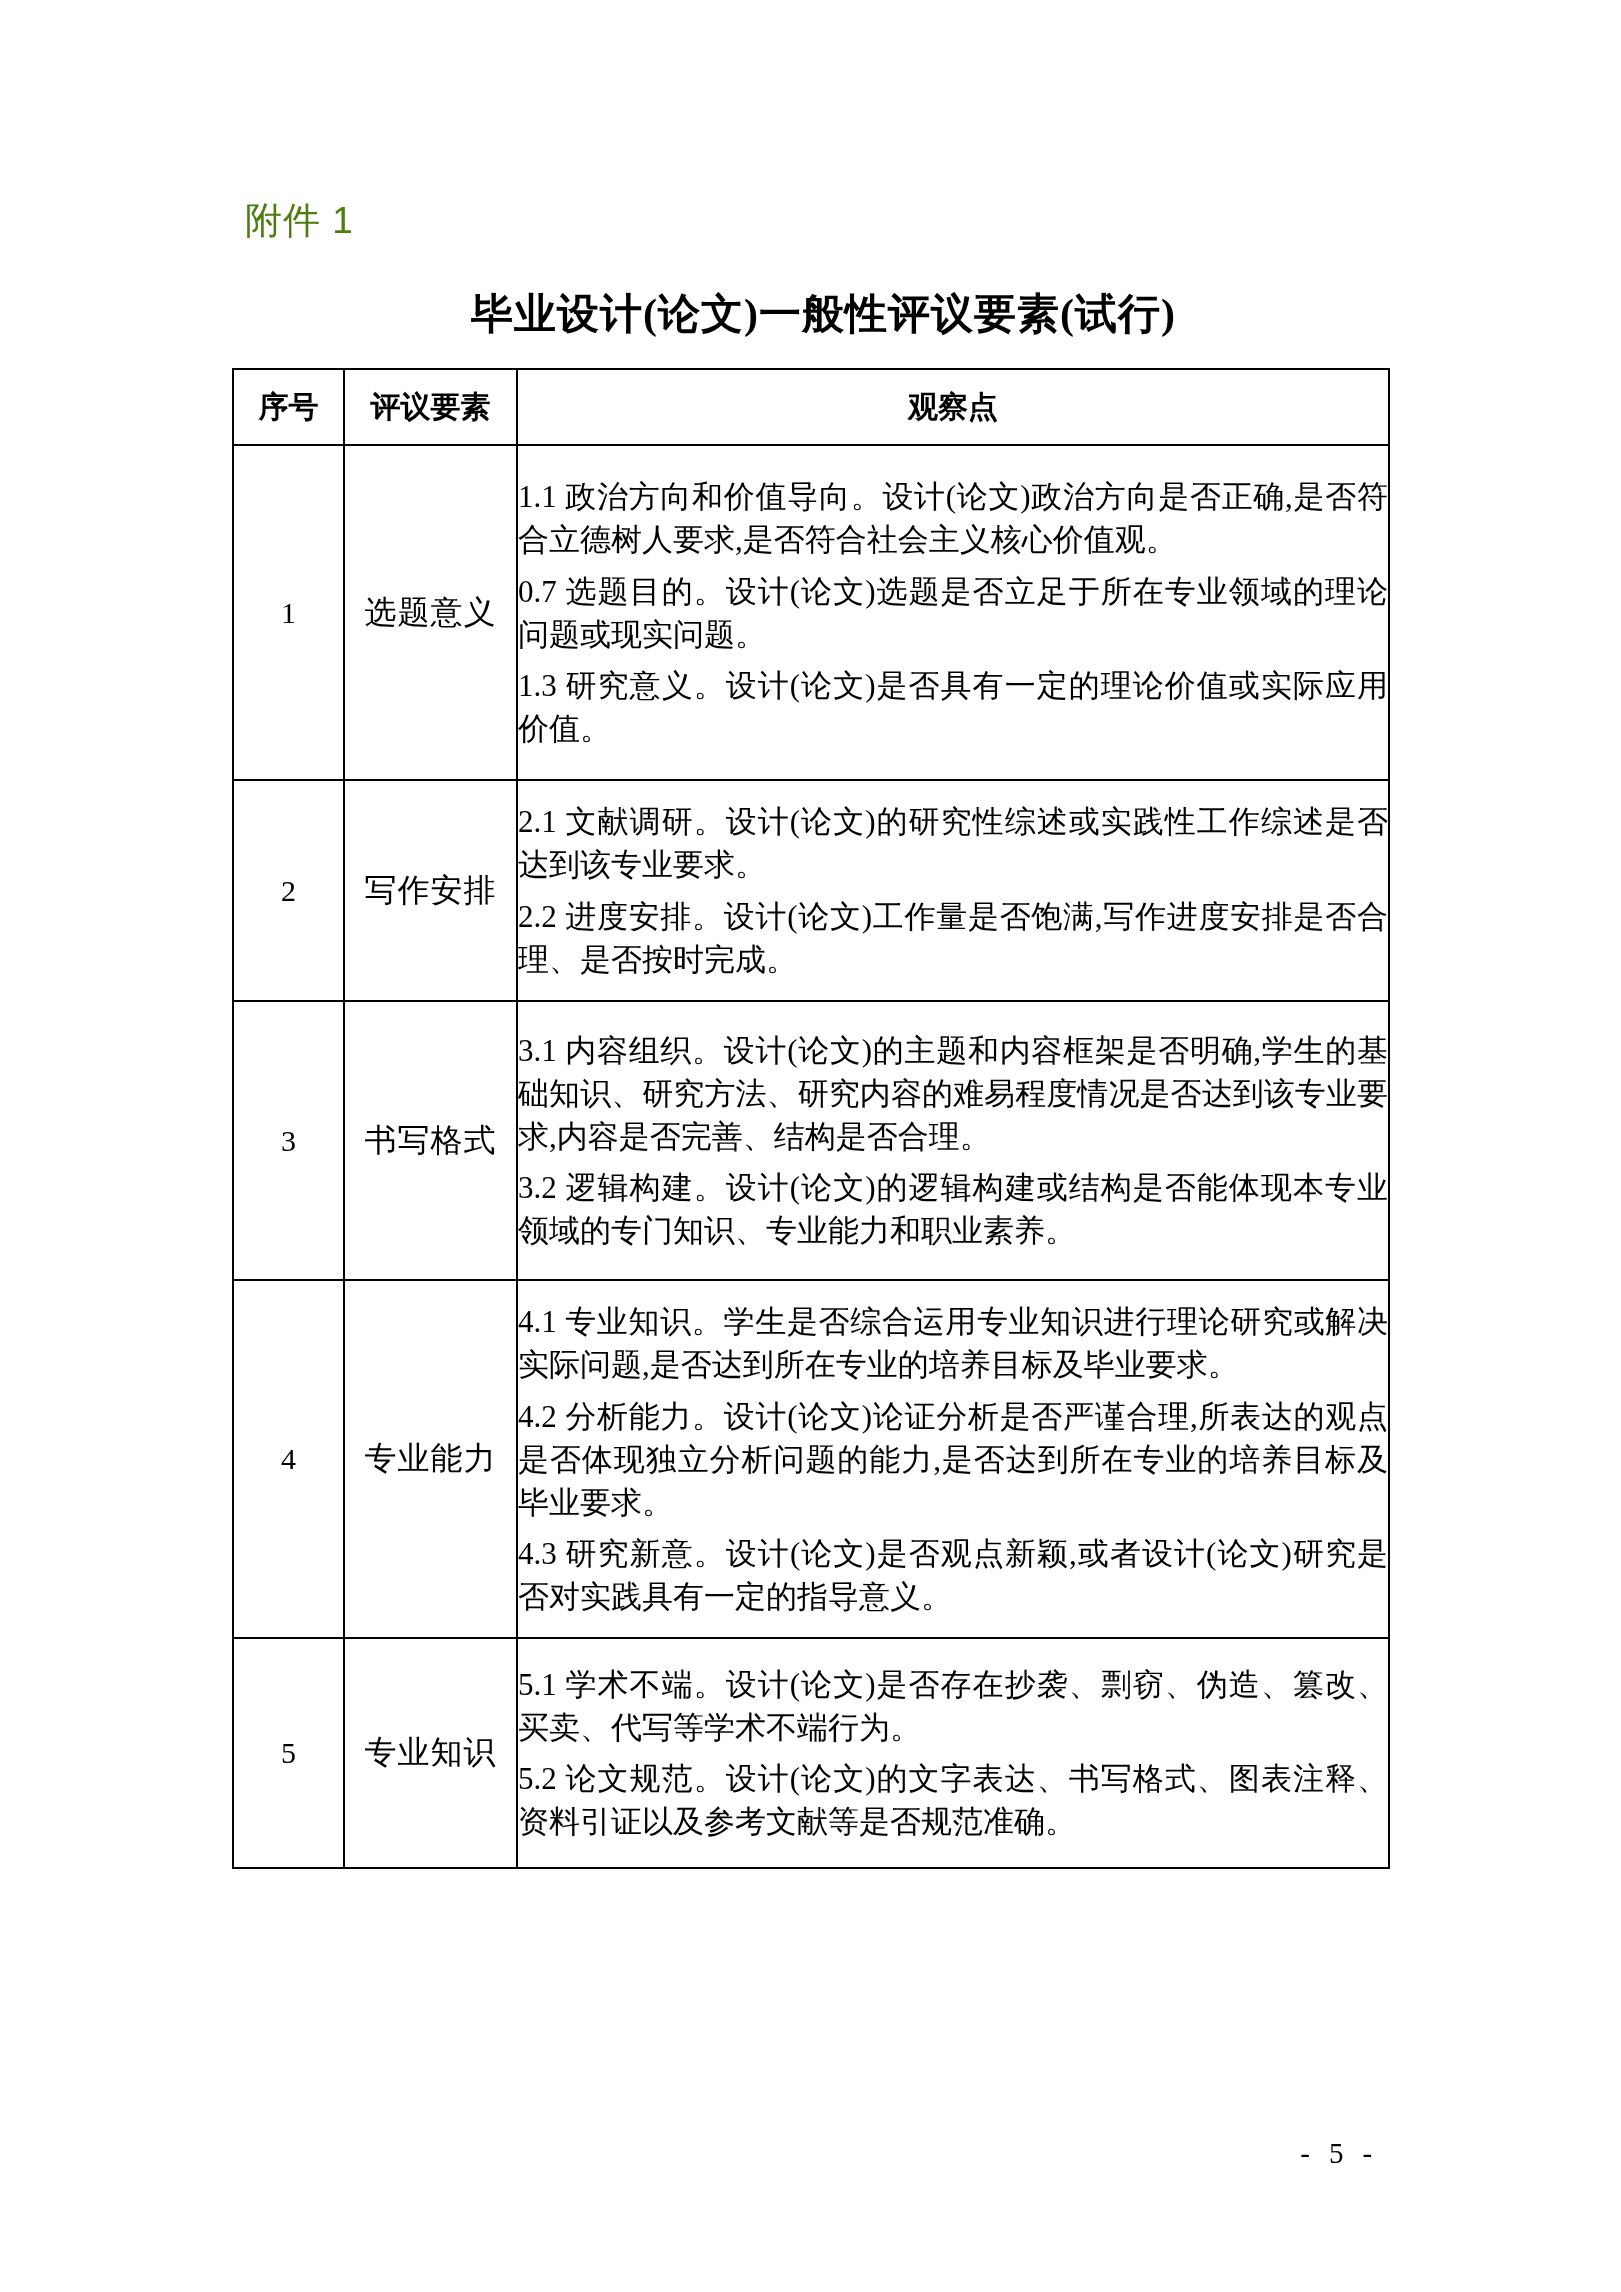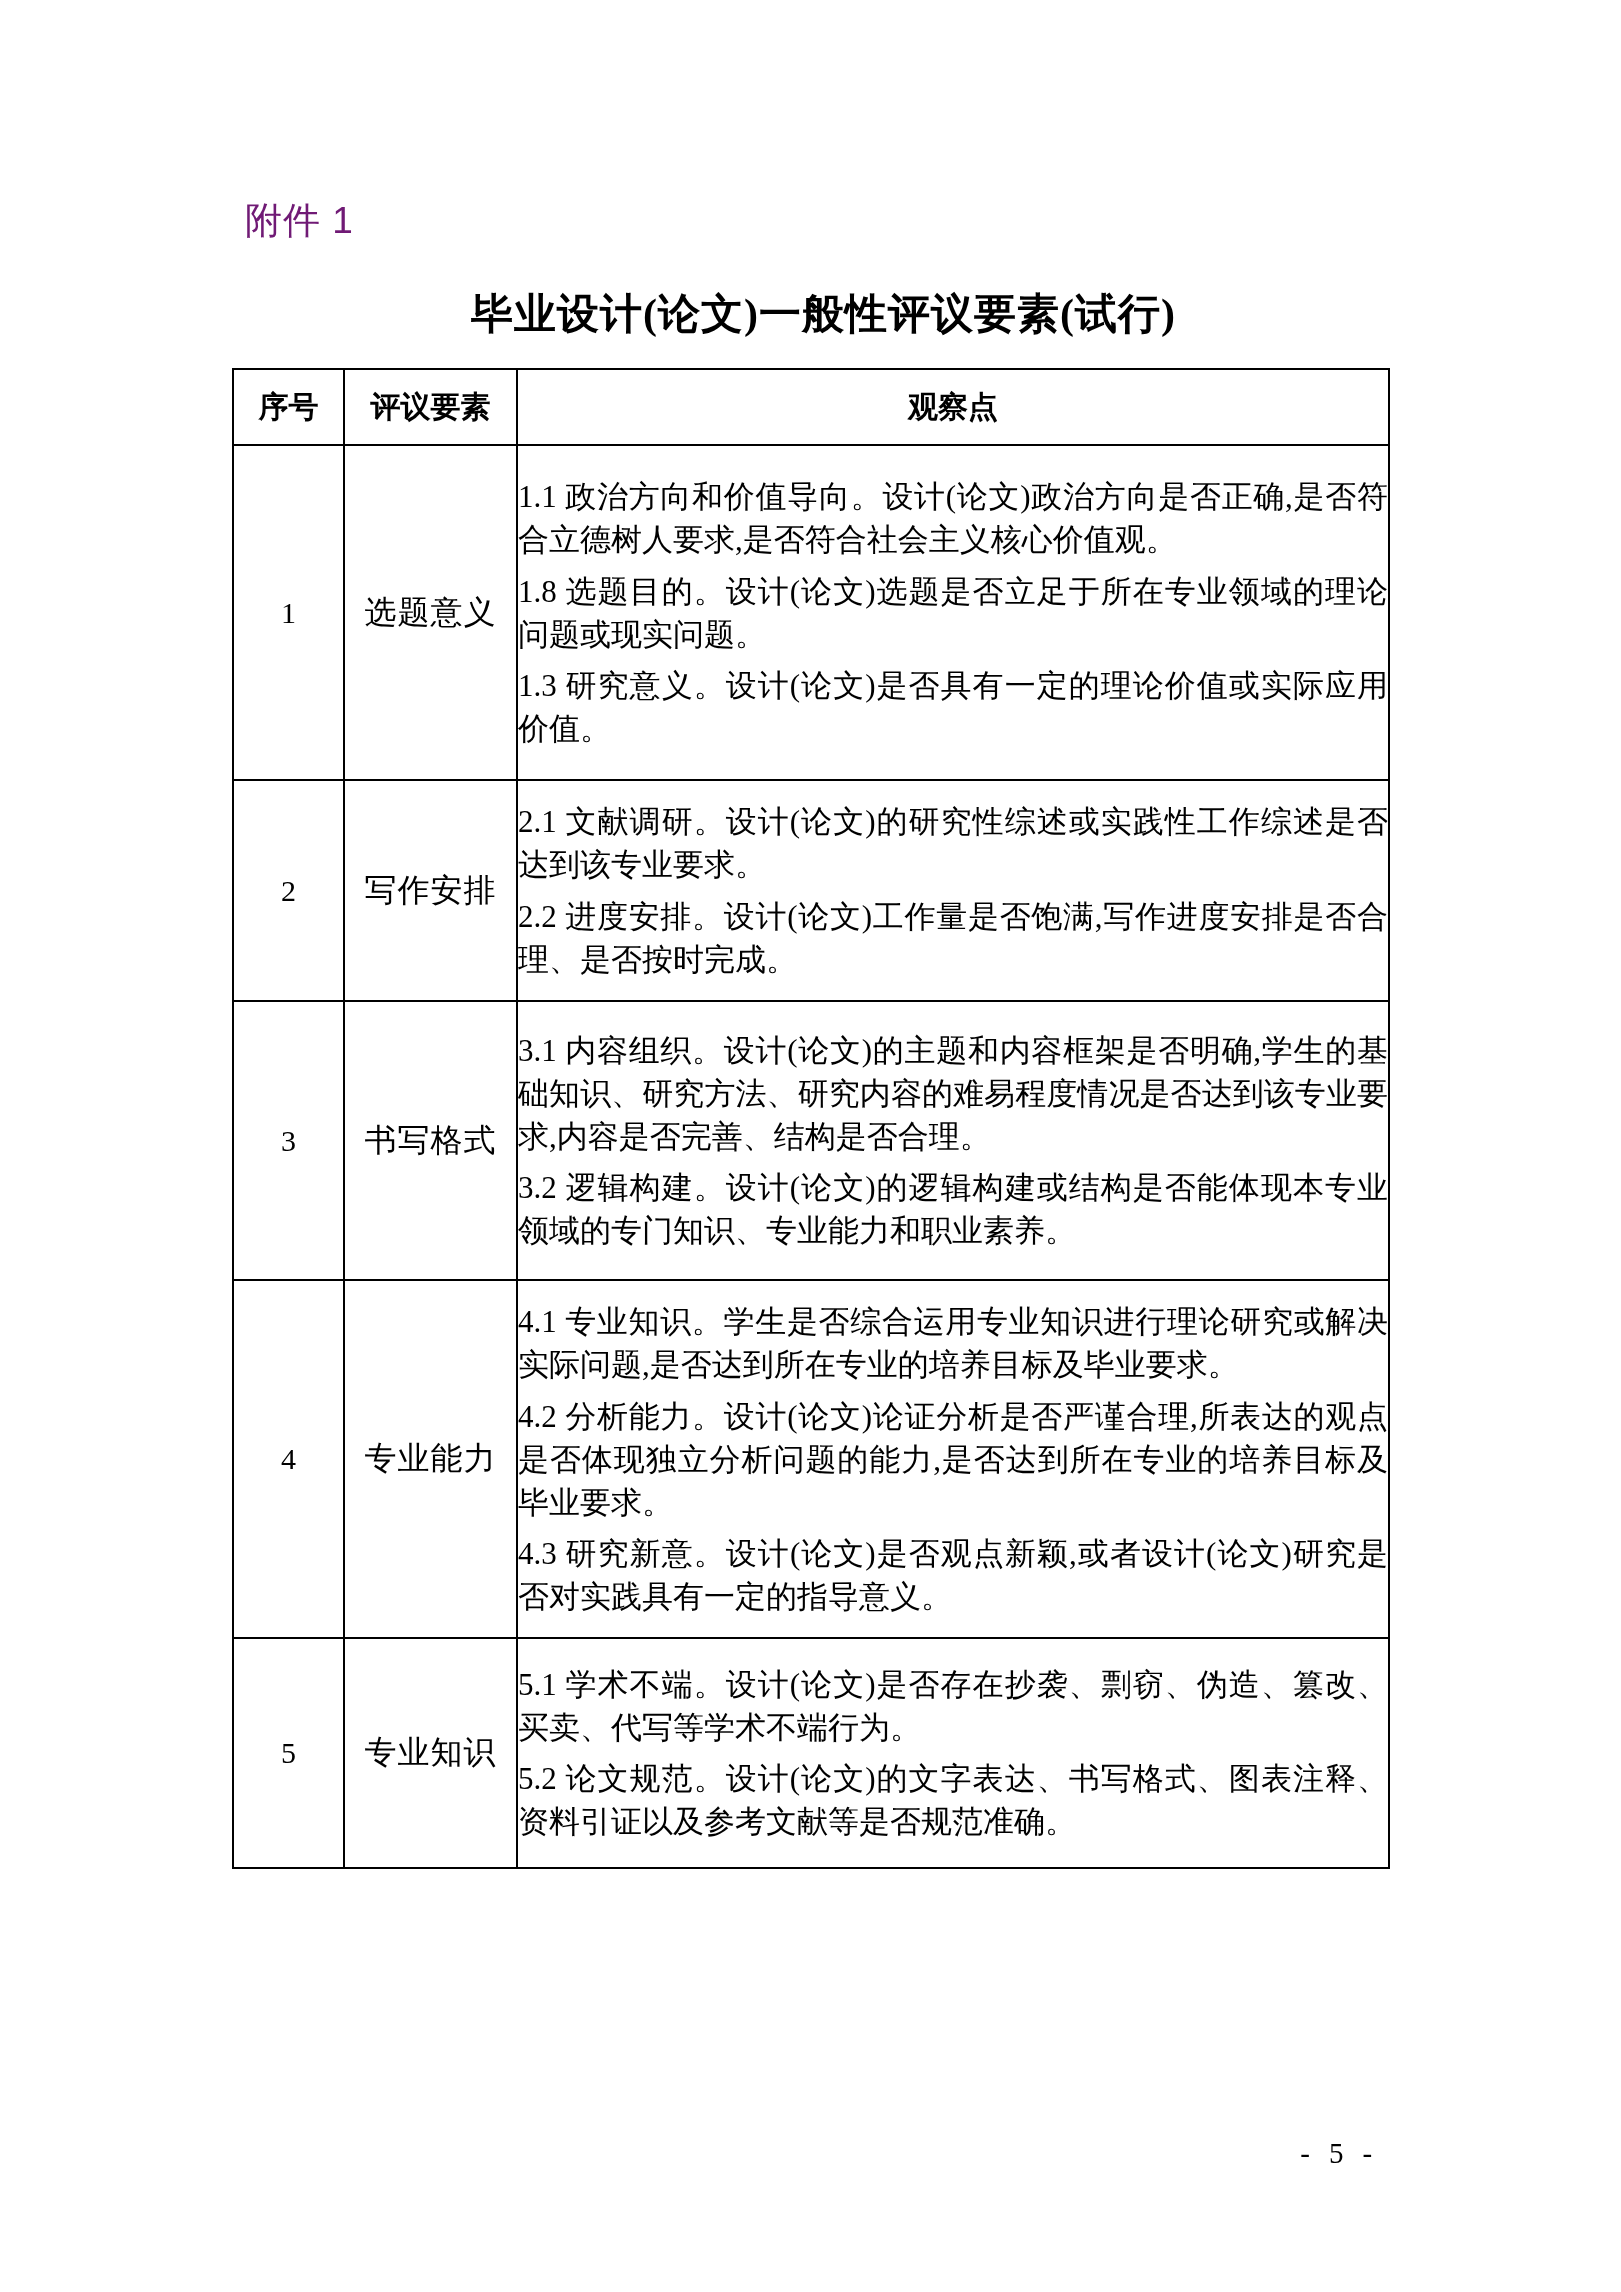--- a/index.html
+++ b/index.html
@@ -17,21 +17,21 @@
     background: #ffffff;
   }
   .attachment-label {
     position: absolute;
     left: 245px;
     top: 196px;
     font-family: "Liberation Sans", "DejaVu Sans", sans-serif;
     font-size: 37px;
     font-weight: 500;
     letter-spacing: 1px;
-    color: #701a75;
+    color: #4d7c0f;
   }
   .doc-title {
     position: absolute;
     left: 13px;
     top: 286px;
     width: 100%;
     text-align: center;
     font-size: 42px;
     font-weight: bold;
     letter-spacing: 1px;
@@ -119,21 +119,21 @@
         <th class="head-cell">评议要素</th>
         <th class="head-cell">观察点</th>
       </tr>
     </thead>
     <tbody>
         <tr>
           <td class="no-cell">1</td>
           <td class="element-cell">选题意义</td>
           <td class="points-cell">
             <p>1.1 政治方向和价值导向。设计(论文)政治方向是否正确,是否符合立德树人要求,是否符合社会主义核心价值观。</p>
-            <p>1.8 选题目的。设计(论文)选题是否立足于所在专业领域的理论问题或现实问题。</p>
+            <p>0.7 选题目的。设计(论文)选题是否立足于所在专业领域的理论问题或现实问题。</p>
             <p>1.3 研究意义。设计(论文)是否具有一定的理论价值或实际应用价值。</p>
           </td>
         </tr>
         <tr>
           <td class="no-cell">2</td>
           <td class="element-cell">写作安排</td>
           <td class="points-cell">
             <p>2.1 文献调研。设计(论文)的研究性综述或实践性工作综述是否达到该专业要求。</p>
             <p>2.2 进度安排。设计(论文)工作量是否饱满,写作进度安排是否合理、是否按时完成。</p>
           </td>

